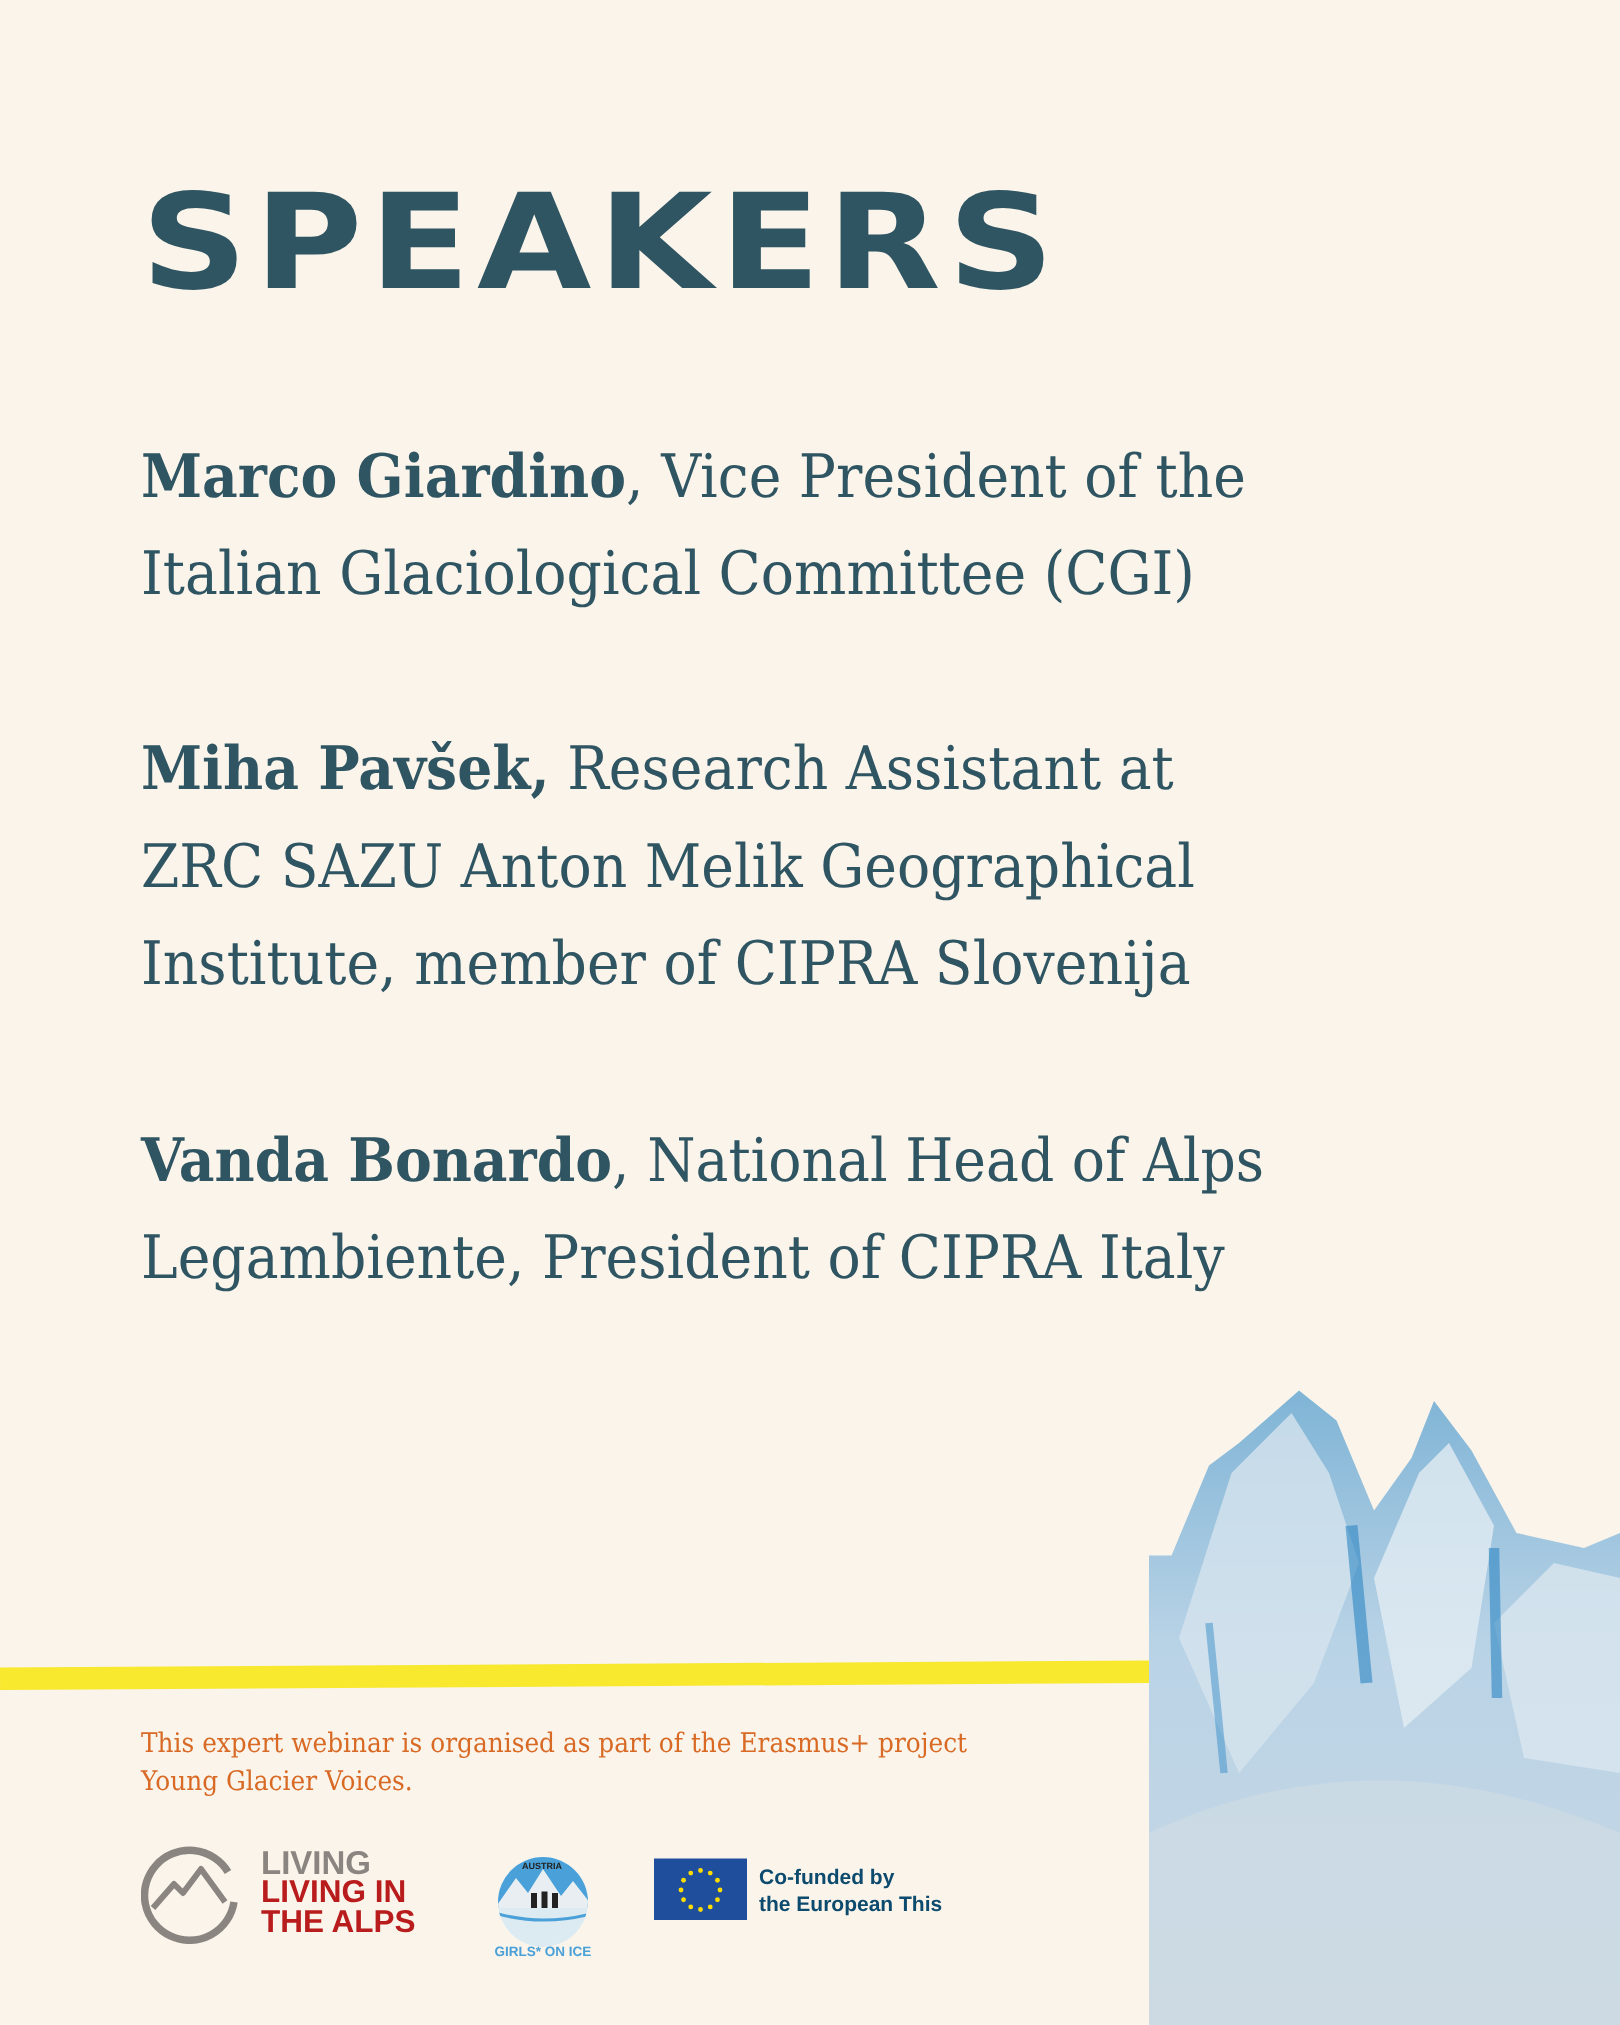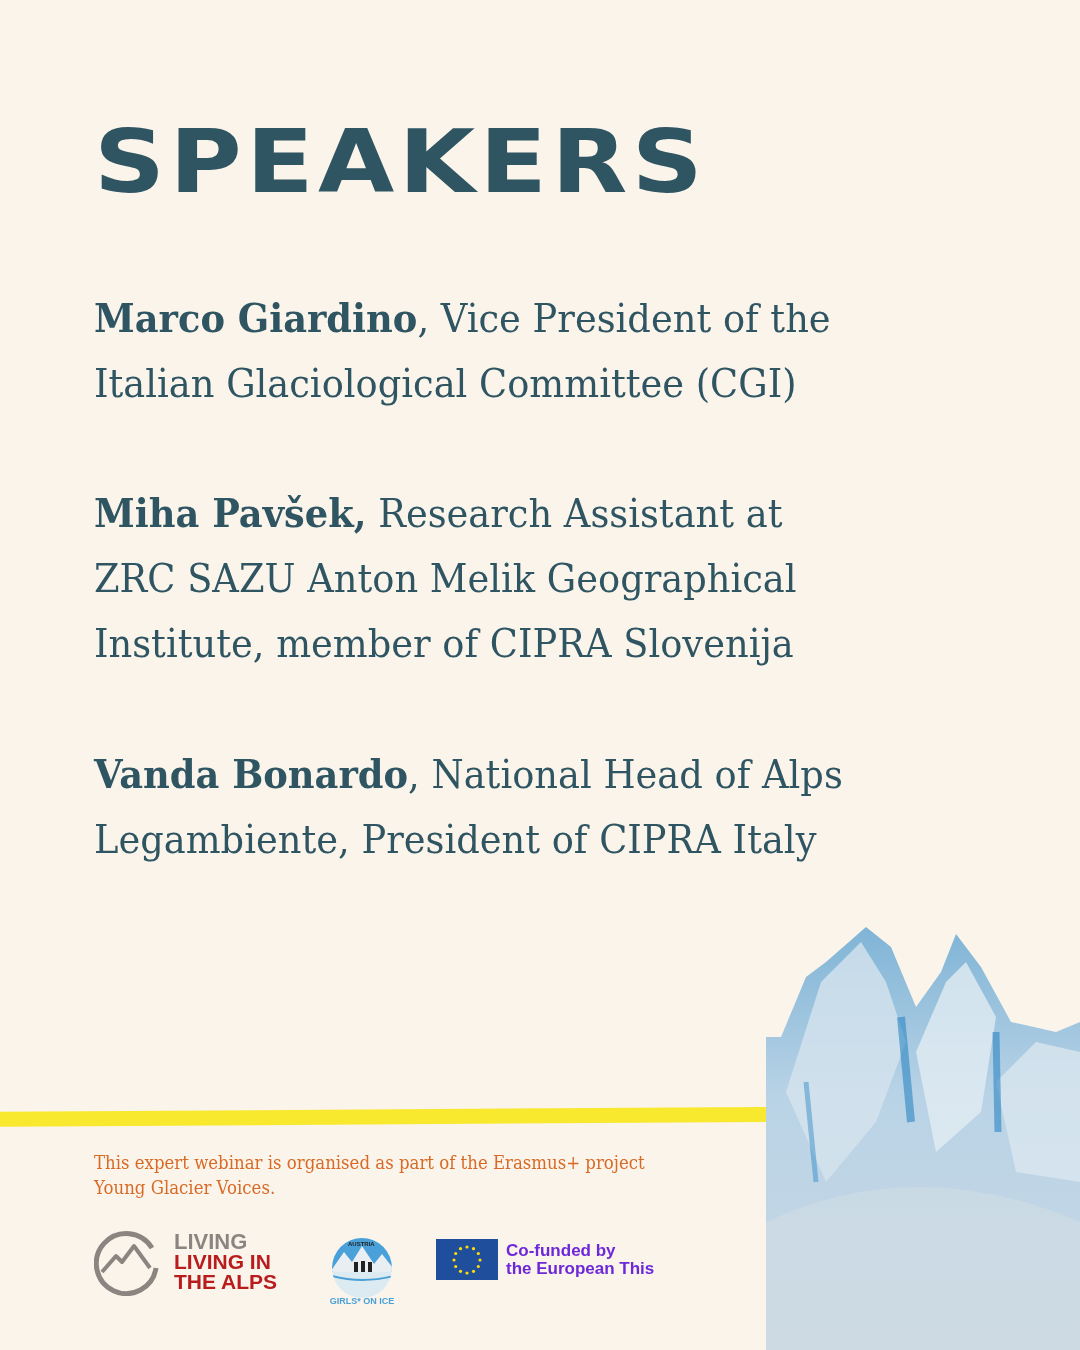--- a/index.html
+++ b/index.html
@@ -12,21 +12,21 @@
   .s3 { top:741px; }
   .yellow-line { position:absolute; left:0; top:1107px; width:768px; height:15px; background:#f8e82e; transform:rotate(-0.35deg); transform-origin:right; }
   .note { position:absolute; left:94px; top:1150px; font-family:"DejaVu Serif", serif; font-size:18px; line-height:25px; color:#d86a26; transform:scaleX(0.92); transform-origin:left; width:700px; }
   .logo-cipra { position:absolute; left:94px; top:1228px; display:flex; align-items:center; }
   .cipra-text { margin-left:12px; font-family:"Liberation Sans", sans-serif; font-weight:bold; line-height:20px; }
   .cipra-name { color:#8a8580; font-size:22px; }
   .cipra-tag { color:#b91c1c; font-size:21px; }
   .logo-goi { position:absolute; left:306px; top:1232px;margin-left:18px; }
   .logo-eu { position:absolute; left:436px; top:1239px; display:flex; align-items:center; }
   .eu-flag { width:62px; height:41px; background:#1f4e9c; display:flex; align-items:center; justify-content:center; }
-  .eu-text { margin-left:8px; font-family:"Liberation Sans", sans-serif; font-weight:bold; font-size:17px; line-height:18px; color:#6d28d9; }
+  .eu-text { margin-left:8px; font-family:"Liberation Sans", sans-serif; font-weight:bold; font-size:14px; line-height:18px; color:#0c4a6e; }
   .glacier { position:absolute; left:766px; top:922px; width:314px; height:428px; }
 </style>
 </head>
 <body>
 
 <h1 class="title">SPEAKERS</h1>
 
 <p class="speaker s1"><b>Marco Giardino</b><span>, </span><span>Vice President of the</span><br><span>Italian Glaciological Committee (CGI)</span></p>
 
 <p class="speaker s2"><b>Miha Pavšek,</b><span> </span><span>Research Assistant at</span><br><span>ZRC SAZU Anton Melik Geographical</span><br><span>Institute, member of CIPRA Slovenija</span></p>

